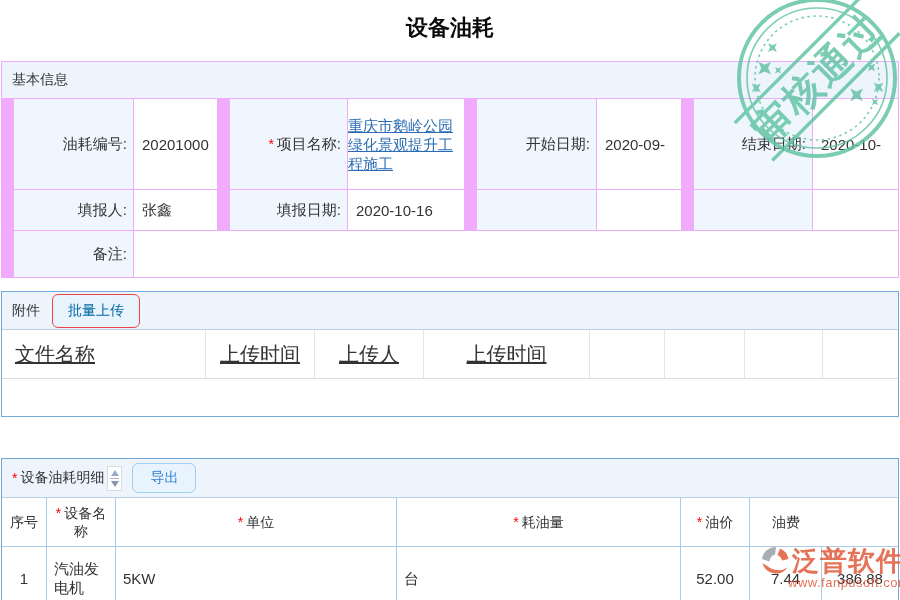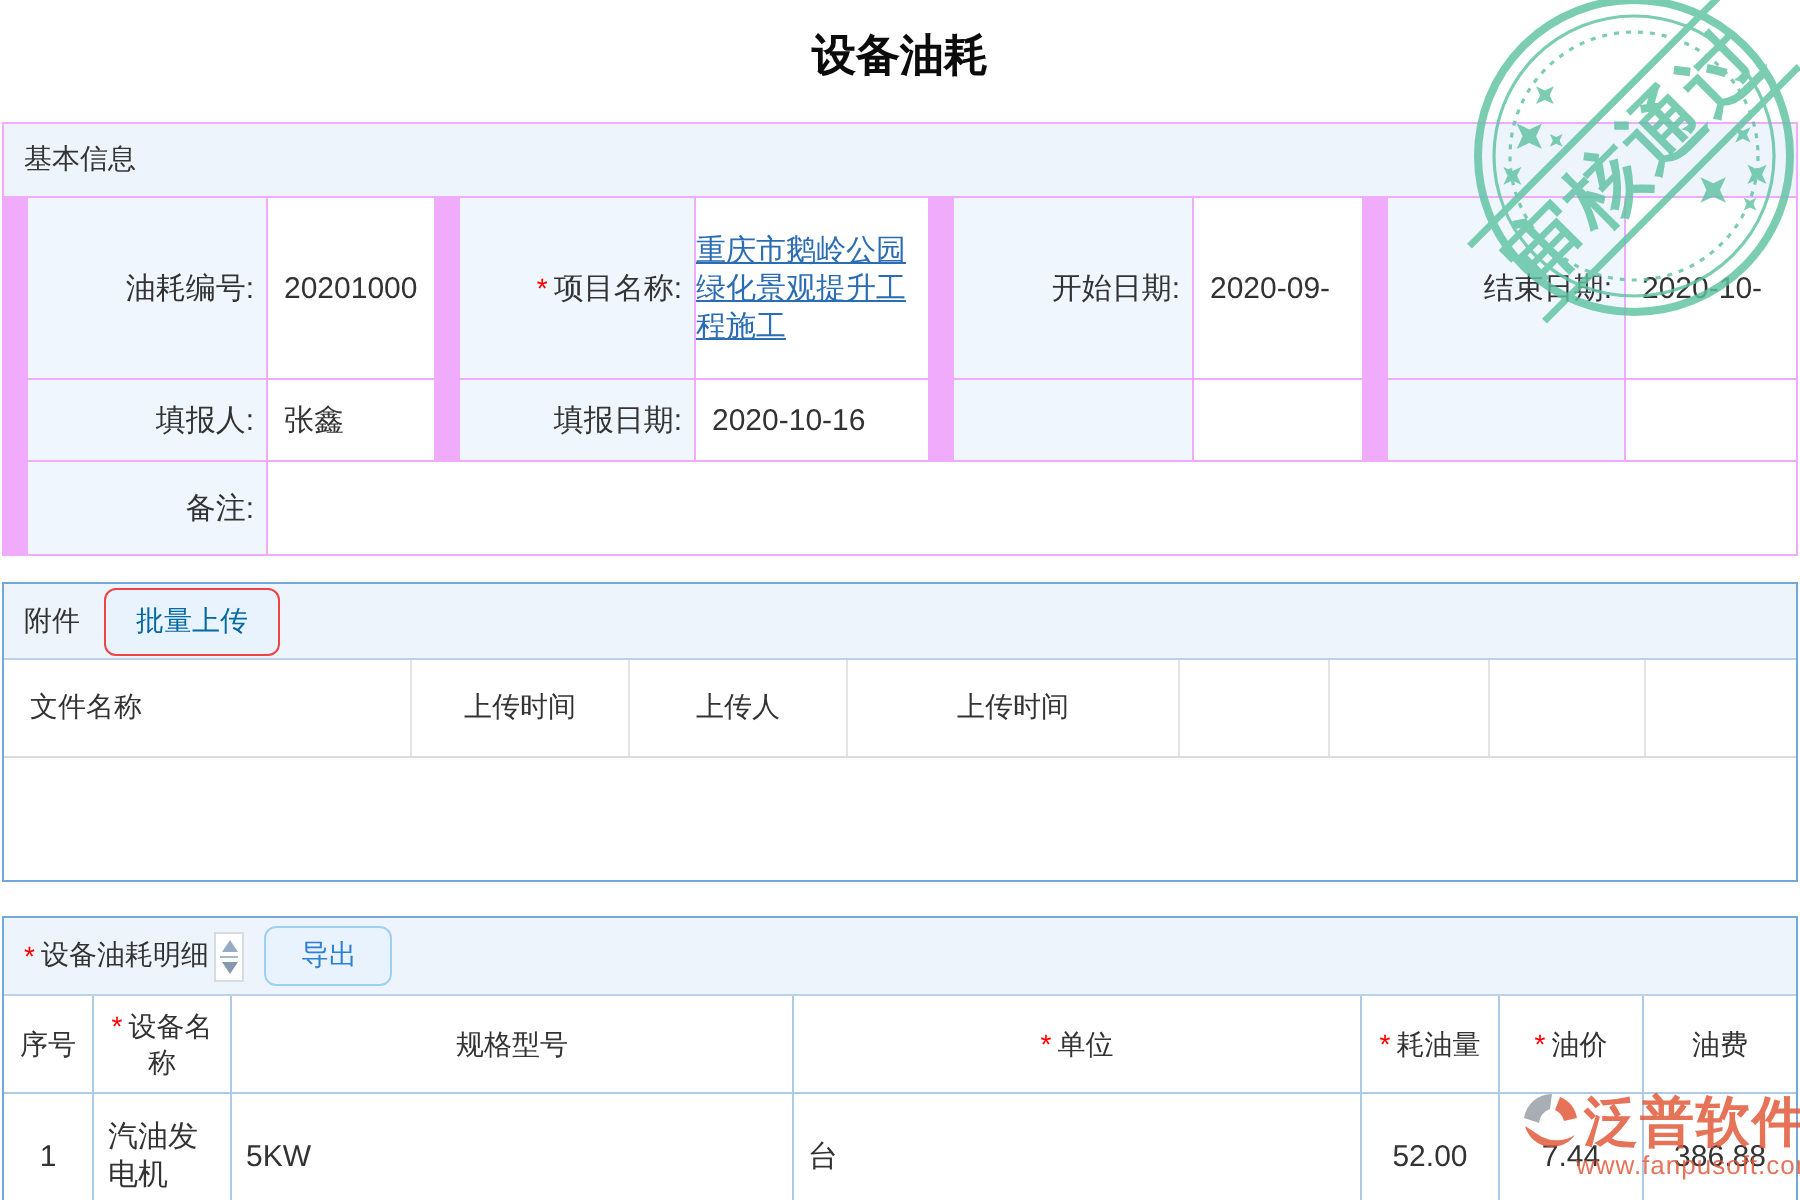--- a/index.html
+++ b/index.html
@@ -29,26 +29,26 @@
   .panel{position:absolute;left:1px;width:898px;border:1px solid #74A8D8;background:#fff;
       display:flex;flex-direction:column;}
   .bar{background:#EDF4FC;border-bottom:1px solid #BBD1E7;display:flex;align-items:center;
       padding-left:10px;font-size:14px;color:#333;}
   .btn{display:inline-flex;align-items:center;justify-content:center;height:30px;
       border-radius:6px;font-size:14px;background:#E9F3FD;cursor:pointer;}
   .btn-upload{margin-left:12px;padding:16px 15px;border:1px solid #ef4444;color:#0369a1;}
   .btn-export{margin-left:10px;padding:0 17px;border:1px solid #9ED0F4;color:#2E80D5;}
 
   
-  .attach{top:291px;height:150px;}
+  .attach{top:291px;height:126px;}
   .attach .bar{height:38px;}
   .attach-head{height:49px;display:grid;border-bottom:1px solid #DBDBDB;
       grid-template-columns:204px 109px 109px 166px 75px 80px 78px 75px;}
   .attach-head .hc{display:flex;align-items:center;justify-content:center;
-      font-size:14px;border-right:1px solid #E4E4E4;color:#333;}
+      font-size:20px;border-right:1px solid #E4E4E4;color:#333;text-decoration:underline;}
   .attach-head .hc:first-child{justify-content:flex-start;padding-left:13px;}
   .attach-head .hc:last-child{border-right:none;}
   .attach-body{flex:1;background:#fff;}
 
   
   .detail{top:458px;height:152px;}
   .detail .bar{height:39px;}
   .dgrid{display:grid;grid-template-columns:45px 69px 281px 284px 69px 72px 76px;}
   .detail-head{height:49px;border-bottom:1px solid #AECBE5;}
   .detail-head .hc{display:flex;align-items:center;justify-content:center;
@@ -147,21 +147,20 @@
       <i class="dn"></i>
     </span>
     <button class="btn btn-export">导出</button>
   </div>
 
   <div class="dgrid detail-head">
     <div class="hc">序号</div>
     <div class="hc">
         <div class="narrow"><span class="req">*</span><span>设备名称</span></div>
       </div>
-    <div class="hc">规格型号</div>
     <div class="hc">
         <span class="req">*</span>
         <span>单位</span>
       </div>
     <div class="hc">
         <div class="narrow"><span class="req">*</span><span>耗油量</span></div>
       </div>
     <div class="hc">
         <span class="req">*</span>
         <span>油价</span>

